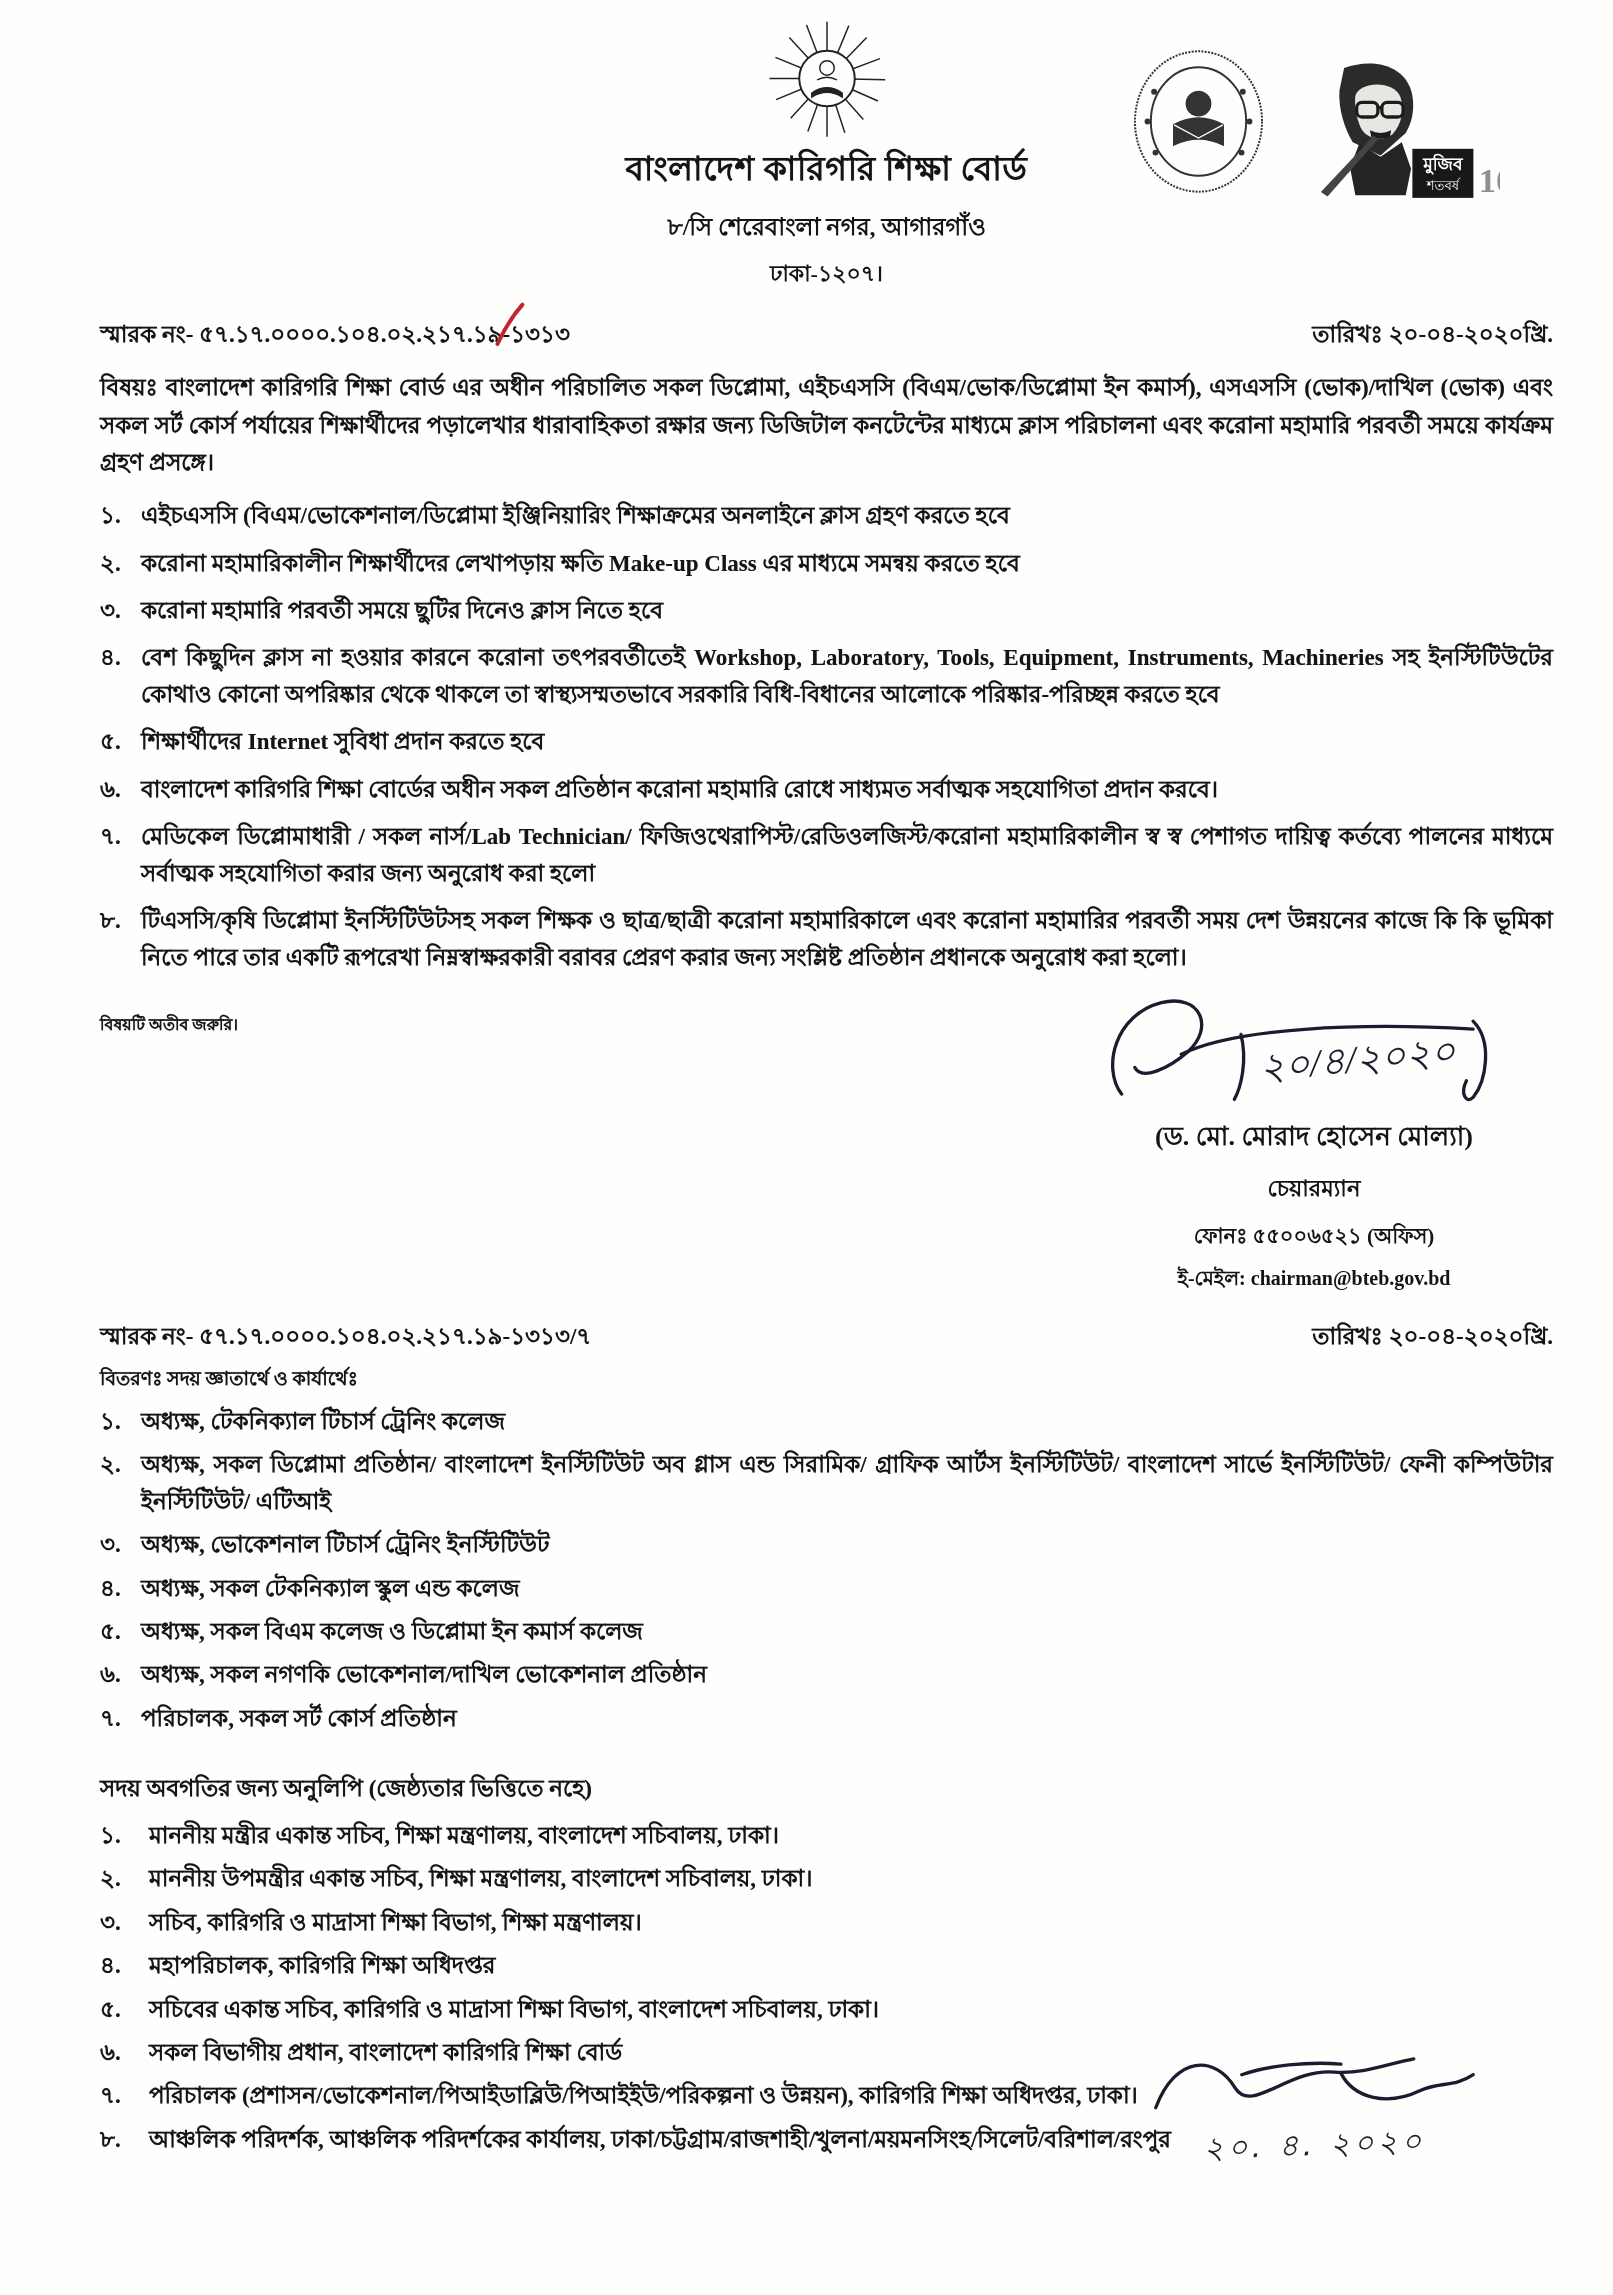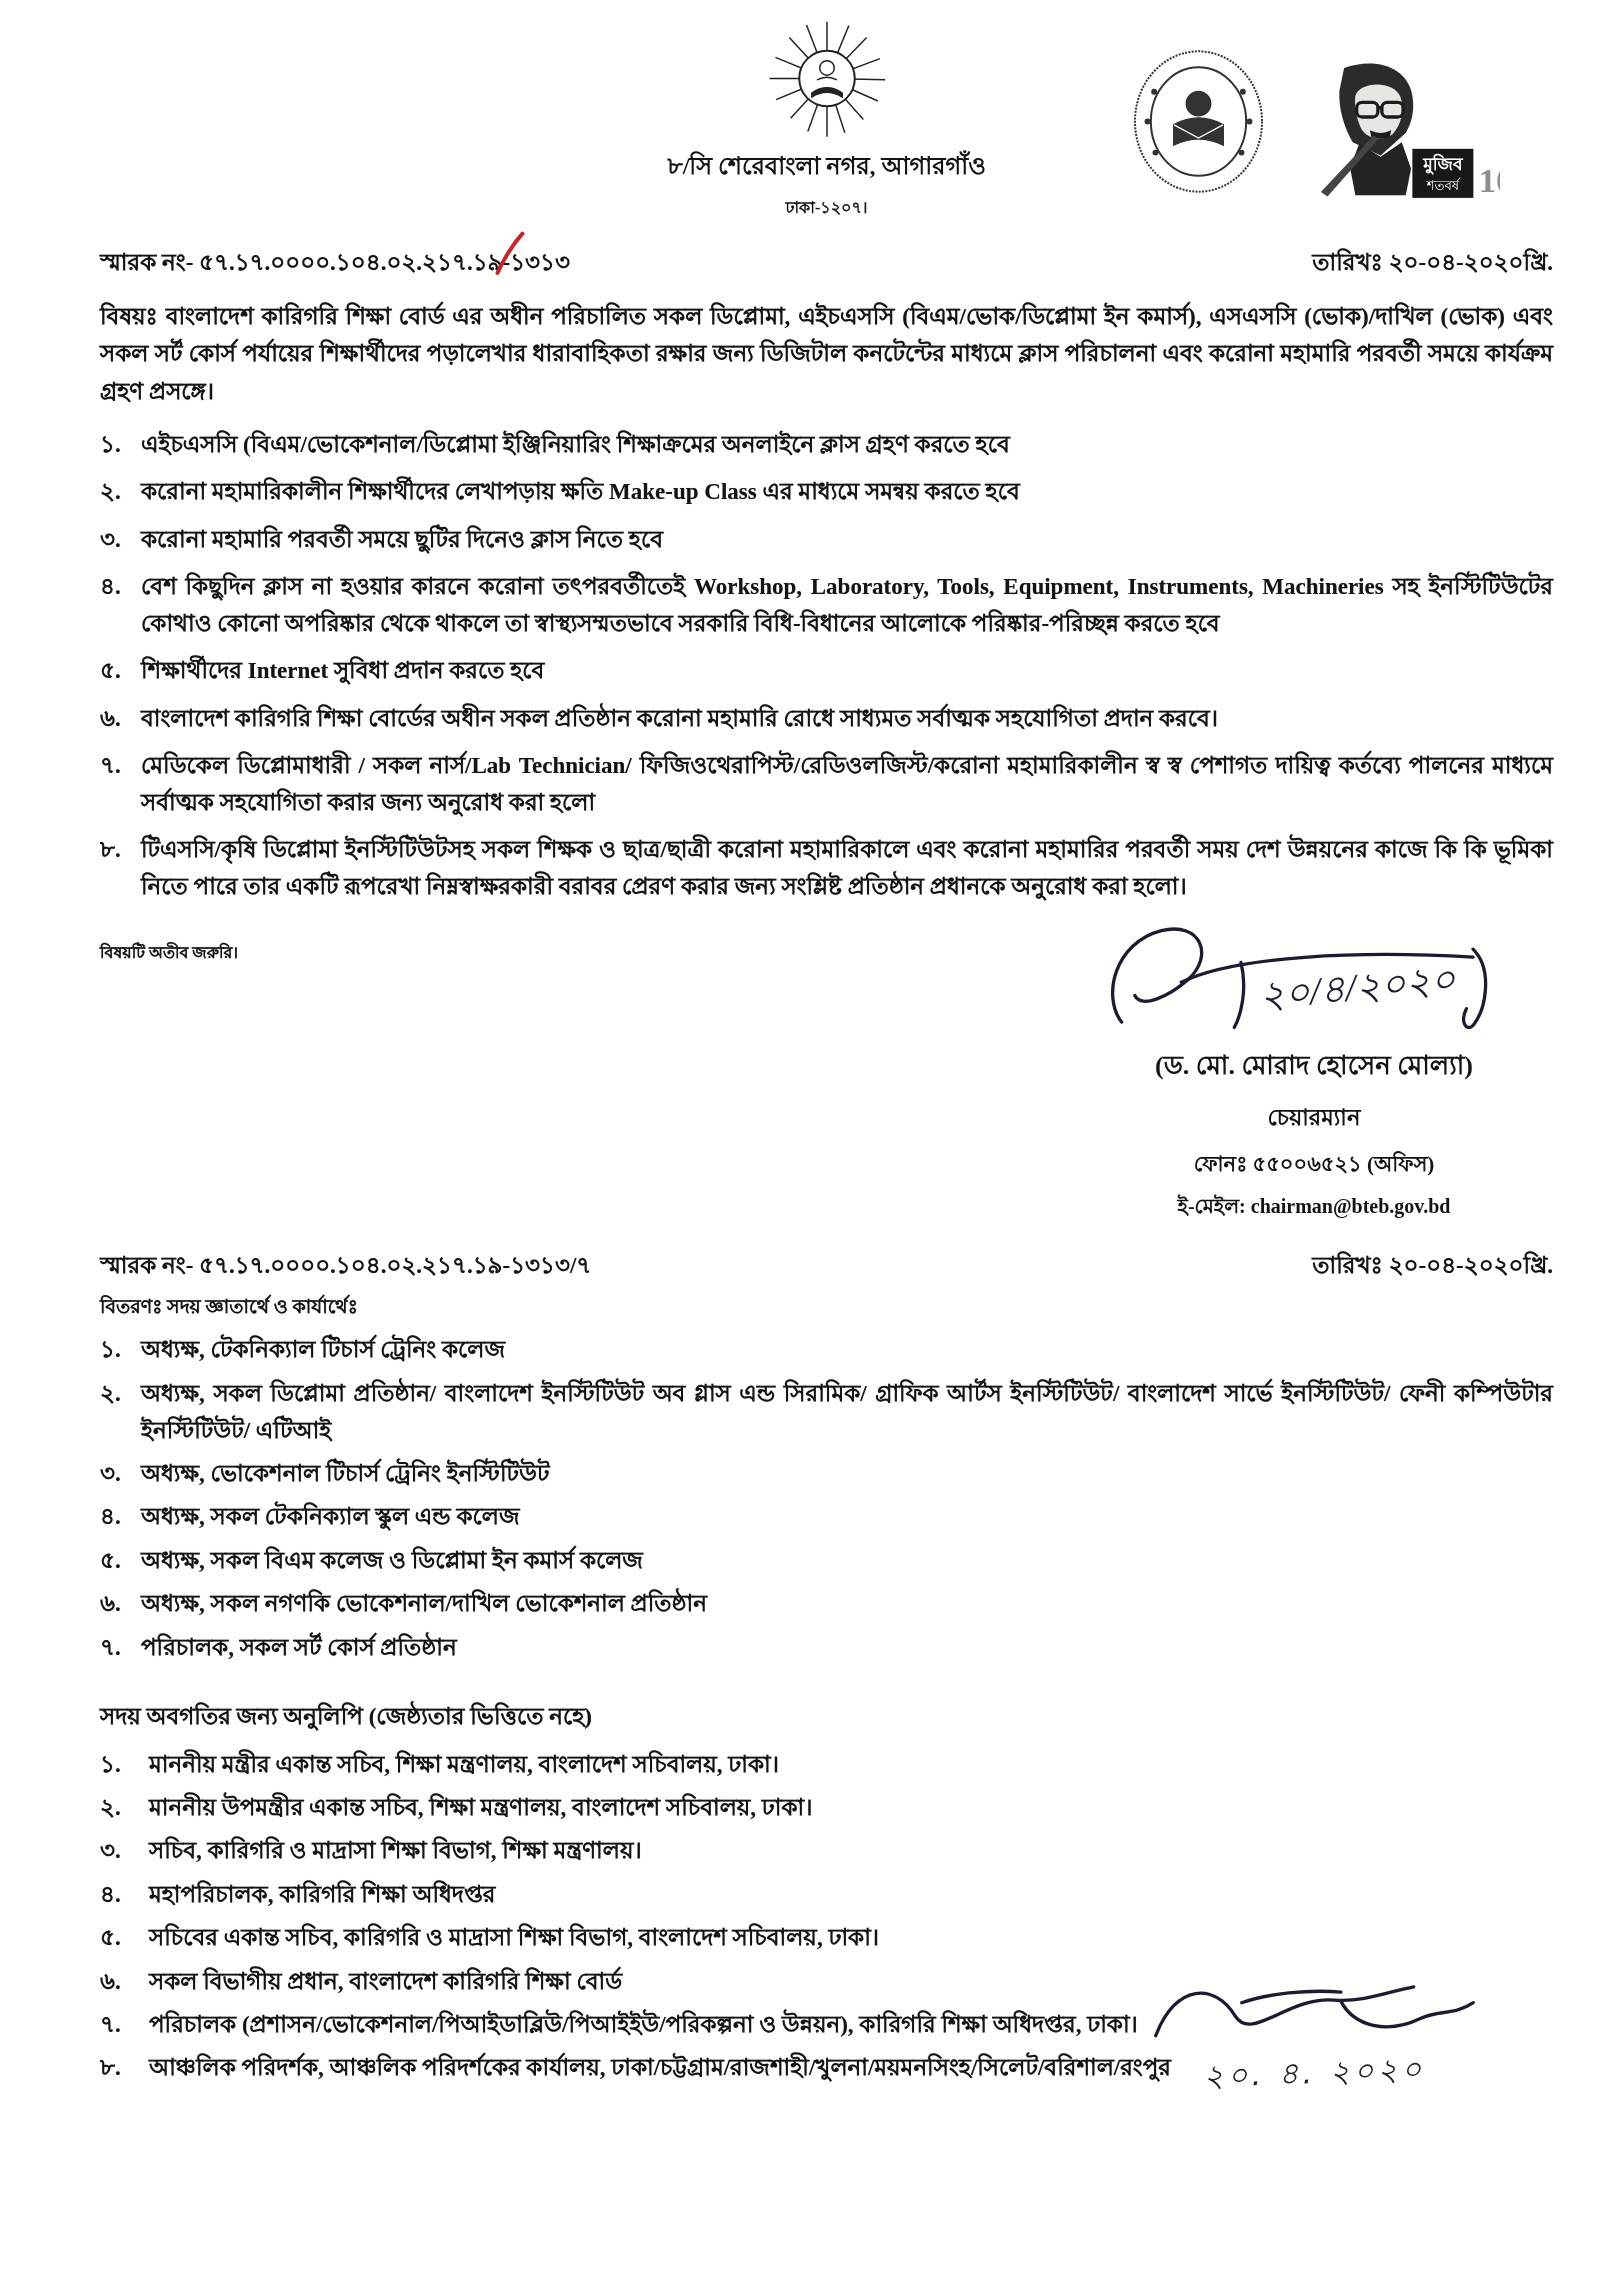--- a/index.html
+++ b/index.html
@@ -12,21 +12,21 @@
   .content {
     position:absolute; inset:0;
     padding:18.6px 61px 20px 100px; box-sizing:border-box;
   }
   
   .letterhead { position:relative; text-align:center; }
   .emblem-wrap { height:119px; }
   .org-name { font-size:33px; font-weight:700; letter-spacing:0.7px; margin-top:5.3px;
               text-shadow:0 0 0.7px rgba(0,0,0,.55); }
   .addr { font-size:24px; font-weight:600; margin-top:9.3px; }
-  .addr2 { font-size:16px; font-weight:600; margin-top:8px; }
+  .addr2 { font-size:22px; font-weight:600; margin-top:8px; }
   .website { font-size:25px; font-weight:700; margin-top:9.3px; text-decoration:underline; }
   .logo-right { position:absolute; top:26.5px; right:285px; }
   .logo-mujib { position:absolute; top:37px; right:53px; }
   
   .memo-row { display:flex; justify-content:space-between; align-items:flex-start;
               font-size:23px; font-weight:600; margin-top:22.6px; position:relative;
               text-shadow:0 0 0.7px rgba(0,0,0,.35); }
   .red-tick { position:absolute; left:388px; top:-13.3px; }
   
   .subject { font-size:23px; font-weight:700; line-height:1.62; text-align:justify;
@@ -88,20 +88,21 @@
                   <line x1="95" y1="90" x2="64" y2="9"></line>
               </g>
             </g>
             <circle cx="95" cy="90" r="42" fill="#fefefc" stroke="#222" stroke-width="3"></circle>
             <circle cx="95" cy="74" r="11"></circle>
             <path d="M72,112 Q95,96 118,112 L118,118 Q95,104 72,118 Z" fill="#222"></path>
             <path d="M80,92 Q95,84 110,92"></path>
           </g>
         </svg>
       </div>
+      <div class="org-name">বাংলাদেশ কারিগরি শিক্ষা বোর্ড</div>
       <div class="addr">৮/সি শেরেবাংলা নগর, আগারগাঁও</div>
       <div class="addr2">ঢাকা-১২০৭।</div>
 
       <div class="logo-right">
         <svg width="139" height="153" viewBox="0 0 210 230">
           <g fill="none" stroke="#333" stroke-width="3">
             <ellipse cx="105" cy="115" rx="96" ry="106" stroke-dasharray="3 2"></ellipse>
             <ellipse cx="105" cy="115" rx="72" ry="82"></ellipse>
             <circle cx="105" cy="88" r="18" fill="#333"></circle>
             <path d="M68,120 Q105,100 142,120 L142,150 Q105,132 68,150 Z" fill="#333"></path>

